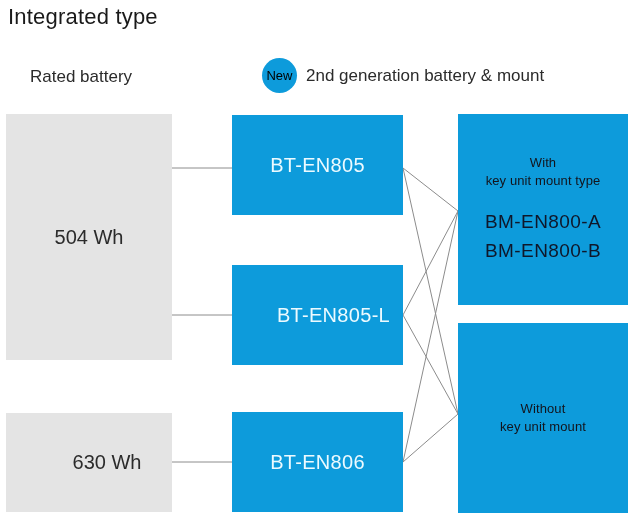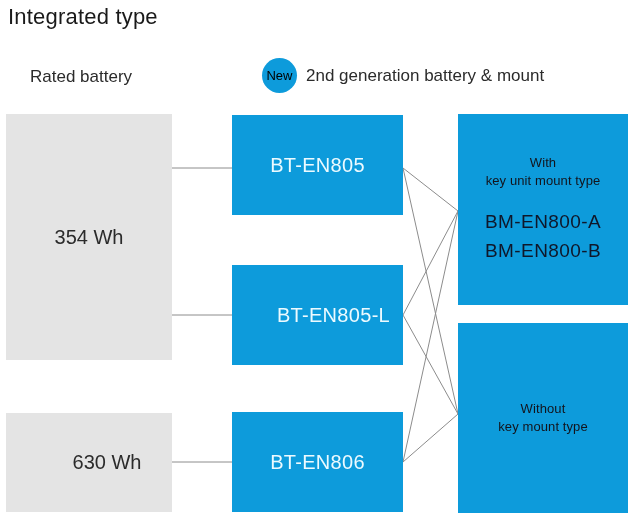--- a/index.html
+++ b/index.html
@@ -81,21 +81,21 @@
     <line x1="172" y1="462" x2="233" y2="462"></line>
     <line x1="403" y1="168" x2="458" y2="211"></line>
     <line x1="403" y1="168" x2="458" y2="414"></line>
     <line x1="403" y1="315" x2="458" y2="211"></line>
     <line x1="403" y1="315" x2="458" y2="414"></line>
     <line x1="403" y1="462" x2="458" y2="211"></line>
     <line x1="403" y1="462" x2="458" y2="414"></line>
   </svg>
 
   <div class="box gray-box" id="cap-504">
-    <span>354 Wh</span>
+    <span>504 Wh</span>
   </div>
 
   <div class="box gray-box" id="cap-630">
     <span>630 Wh</span>
   </div>
 
   <div class="box blue-box" id="bat-1">
     <span>BT-EN805</span>
   </div>
 
@@ -114,17 +114,17 @@
     </div>
     <div class="mount-models">
       <div>BM-EN800-A</div>
       <div>BM-EN800-B</div>
     </div>
   </div>
 
   <div class="box blue-box" id="mount-2">
     <div class="mount-type">
       <div>Without</div>
-      <div>key mount type</div>
+      <div>key unit mount</div>
     </div>
   </div>
 
 </div>
 
 </body></html>

